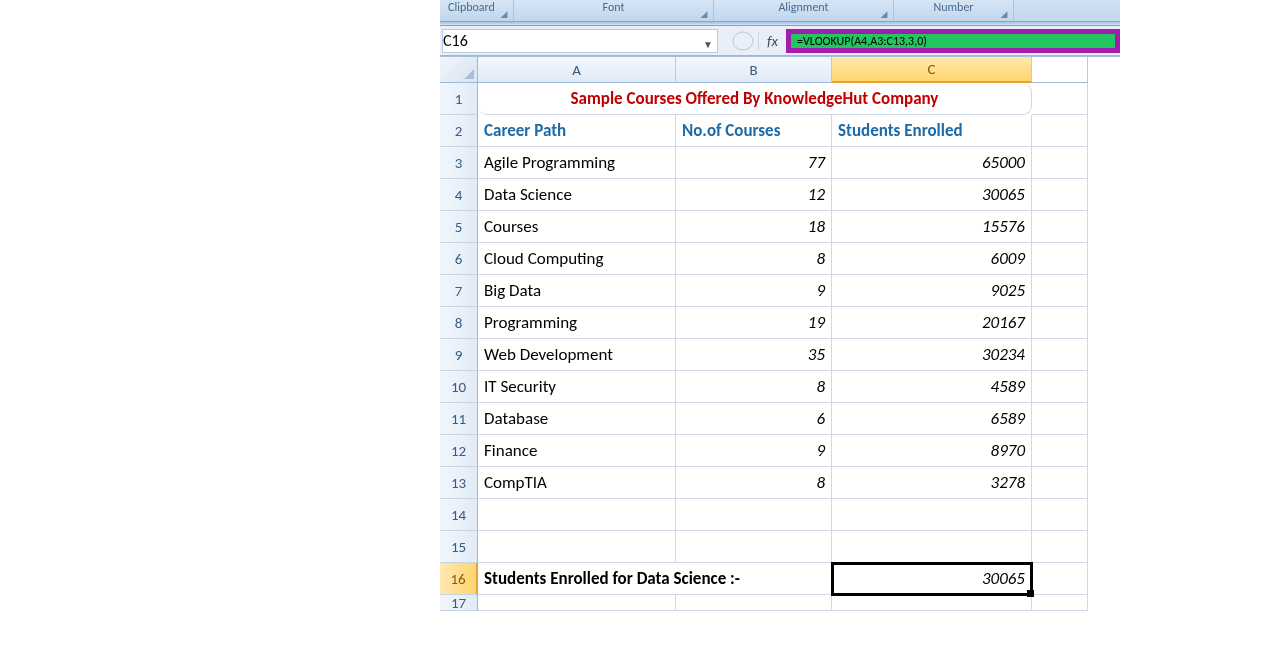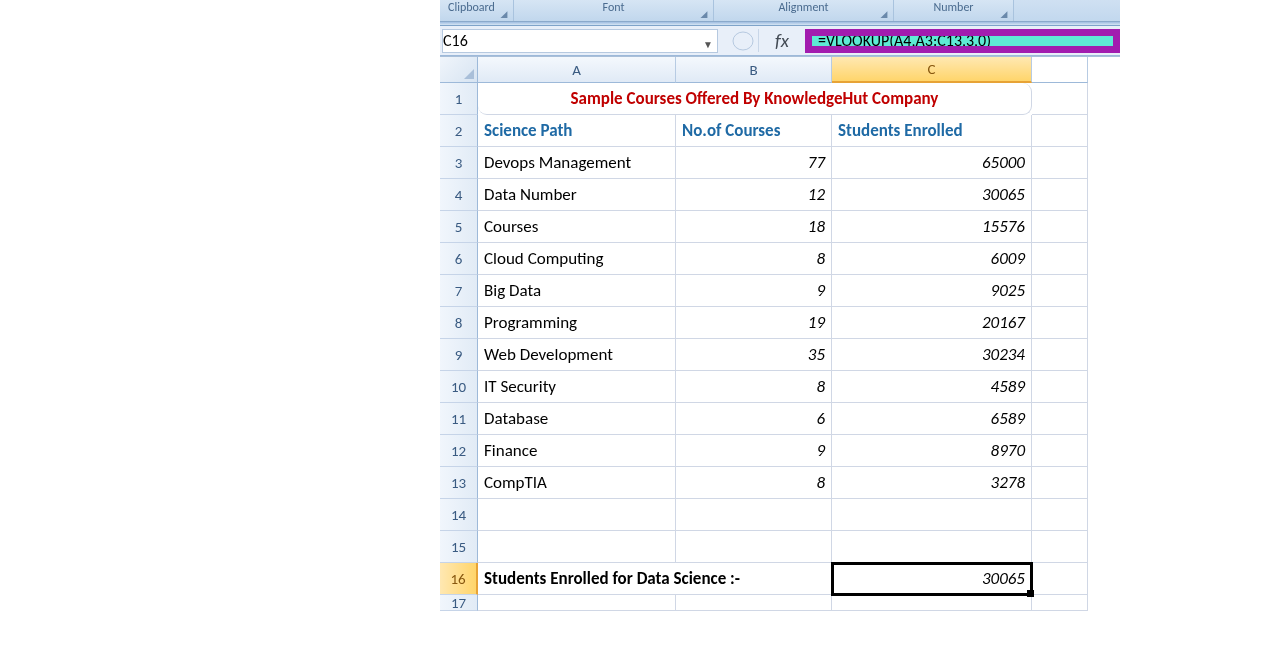--- a/index.html
+++ b/index.html
@@ -73,32 +73,32 @@
   .name-box .dd {
     position:absolute; right:4px; top:4px; font-size:10px;color:#555;
   }
   .fx-pill {
     width: 40px;
     display:flex;align-items:center;justify-content:flex-end;
     padding-right:4px;
   }
   .fx-label {
     font-style: italic;
-    font-size: 19px;
+    font-size: 15px;
     color: #434b55;
-    padding: 0 16px;
+    padding: 0 8px;
     border-left:1px solid #c8d6e8;
   }
   .formula-input {
     flex:1;
     height:24px;
-    border:7px solid #a21caf;
-    background:#5eead4;
+    border:5px solid #a21caf;
+    background:#22c55e;
     padding: 0 6px;
-    font-size:16px;
+    font-size:12px;
     font-family: Calibri, Arial, sans-serif;
     line-height:22px;
   }
   
   
   .sheet {
     display:grid;
     grid-template-columns: 38px 198px 156px 200px 56px;
     border-top:1px solid #a9bfd9;
   }
@@ -229,33 +229,33 @@
     <div class="hdr">A</div>
     <div class="hdr">B</div>
     <div class="hdr selcol">C</div>
     <div class="hdr extra"></div>
 
     <div class="rowhdr">1</div>
     <div class="cell title merge-span">Sample Courses Offered By KnowledgeHut Company</div>
     <div class="cell extra"></div>
 
     <div class="rowhdr">2</div>
-    <div class="cell head">Science Path</div>
+    <div class="cell head">Career Path</div>
     <div class="cell head">No.of Courses</div>
     <div class="cell head">Students Enrolled</div>
     <div class="cell extra"></div>
 
     <div class="rowhdr">3</div>
-    <div class="cell">Devops Management</div>
+    <div class="cell">Agile Programming</div>
     <div class="cell num">77</div>
     <div class="cell num">65000</div>
     <div class="cell extra"></div>
 
     <div class="rowhdr">4</div>
-    <div class="cell">Data Number</div>
+    <div class="cell">Data Science</div>
     <div class="cell num">12</div>
     <div class="cell num">30065</div>
     <div class="cell extra"></div>
 
     <div class="rowhdr">5</div>
     <div class="cell">Courses</div>
     <div class="cell num">18</div>
     <div class="cell num">15576</div>
     <div class="cell extra"></div>
 

